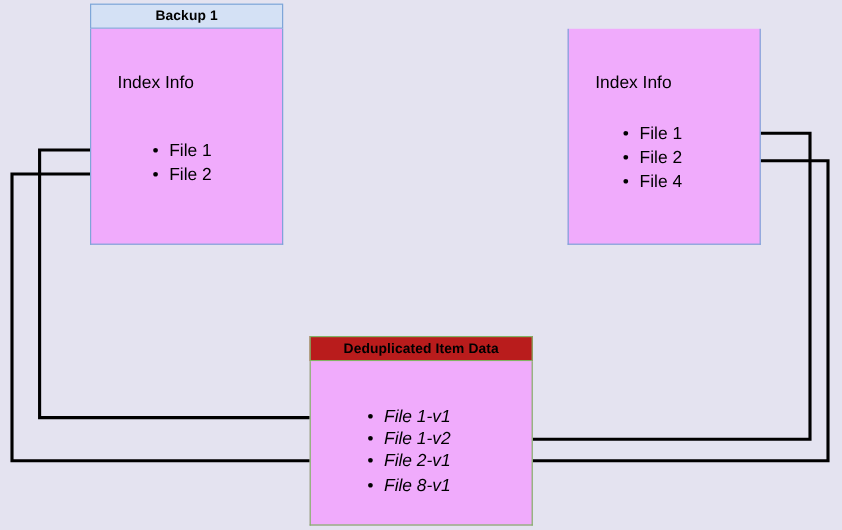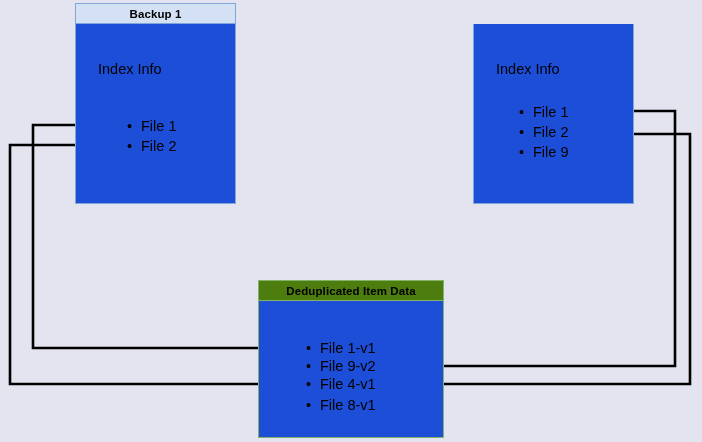--- a/index.html
+++ b/index.html
@@ -45,34 +45,34 @@
     font-weight: bold;
     color: #000000;
     letter-spacing: 0.1px;
   }
   .box-body {
     position: absolute;
     left: 0;
     right: 0;
     bottom: 0;
     box-sizing: border-box;
-    background: #1d4ed8;
+    background: #f0abfc;
   }
   
   .box-blue .box-header {
     background: #d4e1f5;
     border: 1px solid #7ea6d8;
   }
   .box-blue .box-body {
     border: 1px solid #7ea6d8;
     border-top: none;
   }
   
   .box-green .box-header {
-    background: #4d7c0f;
+    background: #b91c1c;
     border: 1px solid #82b366;
     text-align: right;
   }
   .box-green .box-body {
     border: 1px solid #82b366;
     border-top: none;
   }
   .index-label {
     position: absolute;
     font-size: 14.5px;
@@ -155,40 +155,40 @@
     <div class="box-body" style="top:21px;">
       <div class="index-label" style="left:22px; top:37px;">Index Info</div>
       <ul class="file-list" style="left:45px; top:79px;">
         <li>
           <span>File 1</span>
         </li>
         <li style="margin-top:2px;">
           <span>File 2</span>
         </li>
         <li style="margin-top:2px;">
-          <span>File 9</span>
+          <span>File 4</span>
         </li>
       </ul>
     </div>
   </div>
 
   <div class="box box-green" style="left:258px; top:280px; width:186px; height:158px;">
     <div class="box-header">
       <span>Deduplicated Item Data</span>
     </div>
-    <div class="box-body" style="top:21px;">
+    <div class="box-body" style="top:21px;font-style:italic;">
       <ul class="file-list dedup-list" style="left:47px; top:38px;">
         <li>
           <span>File 1-v1</span>
         </li>
         <li style="margin-top:-1px;">
-          <span>File 9-v2</span>
+          <span>File 1-v2</span>
         </li>
         <li style="margin-top:-1px;">
-          <span>File 4-v1</span>
+          <span>File 2-v1</span>
         </li>
         <li style="margin-top:2px;">
           <span>File 8-v1</span>
         </li>
       </ul>
     </div>
   </div>
 
 </div>
 

